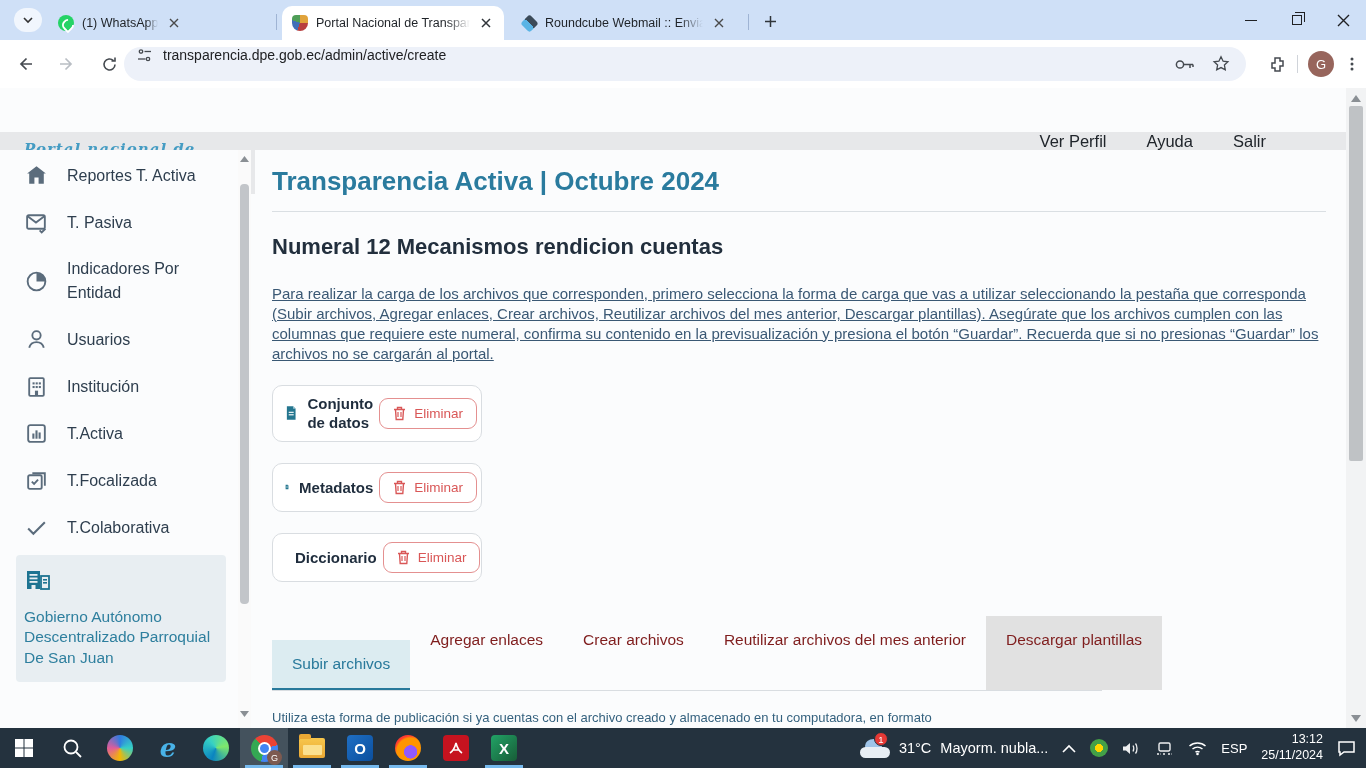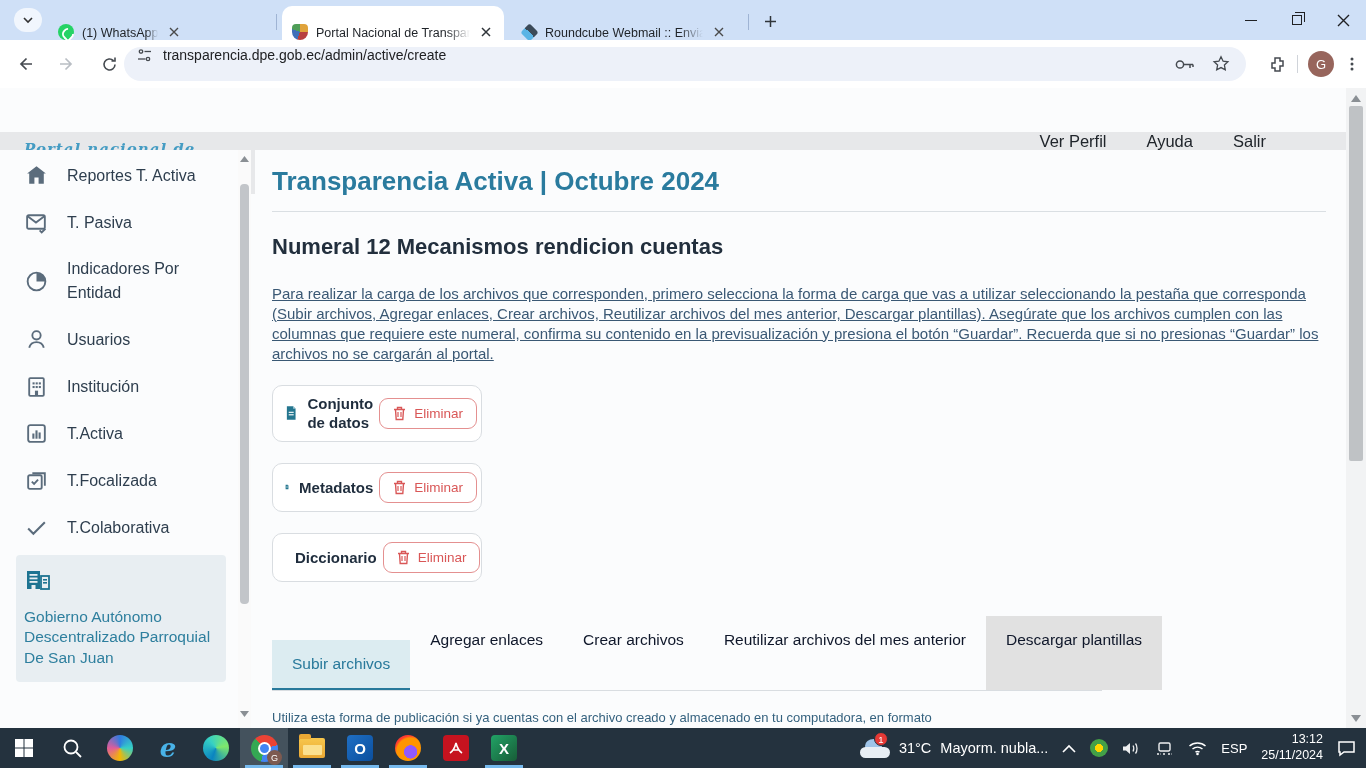--- a/index.html
+++ b/index.html
@@ -1,21 +1,21 @@
 <!DOCTYPE html>
 <html><head>
 <meta charset="utf-8">
 <style>
   * { margin:0; padding:0; box-sizing:border-box; }
   html,body { width:1366px; height:768px; overflow:hidden; font-family:"Liberation Sans", sans-serif; background:#fff; }
 
   
   .titlebar { position:absolute; top:0; left:0; width:1366px; height:40px; background:#cfe0f7; }
   .tab-search { position:absolute; left:14px; top:8px; width:28px; height:24px; border-radius:12px; background:#f1f6fd; display:flex; align-items:center; justify-content:center; }
-  .btab { position:absolute; top:6px; height:34px; display:flex; align-items:flex-end; padding:0 10px; gap:8px; font-size:12.5px; color:#1f2328; }
+  .btab { position:absolute; top:6px; height:34px; display:flex; align-items:center; padding:0 10px; gap:8px; font-size:12.5px; color:#1f2328; }
   .btab.inactive { border-radius:8px; }
   .btab.active { background:#fff; border-radius:10px 10px 0 0; }
   .btab .title { white-space:nowrap; overflow:hidden; max-width:158px; -webkit-mask-image:linear-gradient(90deg,#000 85%,transparent); mask-image:linear-gradient(90deg,#000 85%,transparent); }
   .tab-close { width:16px; height:16px; display:flex; align-items:center; justify-content:center; border-radius:50%; flex:0 0 auto; }
   .tab-divider { position:absolute; top:14px; width:1px; height:16px; background:#9fb4d4; }
   .favicon { width:16px; height:16px; flex:0 0 auto; border-radius:50%; position:relative; }
   .fav-whatsapp { background:#25d366; }
   .fav-whatsapp::after { content:""; position:absolute; left:4px; top:4px; width:8px; height:8px; border:2px solid #fff; border-radius:50% 50% 50% 0; border-right-color:transparent; transform:rotate(-45deg); }
   .fav-portal { background:conic-gradient(#e0a33b 0 90deg,#b83f3f 90deg 200deg,#3f6fb8 200deg 290deg,#4f9e58 290deg 360deg); border-radius:4px 4px 8px 8px; }
   .fav-roundcube { background:linear-gradient(180deg,#3b4a58 50%,#5ab4e5 50%); border-radius:3px; transform:rotate(45deg); width:13px; height:13px; margin:1px; }
@@ -56,21 +56,21 @@
 
   .main { position:absolute; top:62px; left:255px; width:1091px; height:578px; background:#fbfcfd; padding:16px 20px 0 17px; }
   .main h1 { color:#2a7b9e; font-size:26px; font-weight:bold; padding-bottom:14px; border-bottom:1px solid #dadfe3; }
   .main h2 { color:#222f3d; font-size:22px; font-weight:bold; margin-top:22px; }
   .main .desc { color:#3a5874; font-size:15px; line-height:1.33; margin-top:24px;text-decoration:underline; }
   .file-card { width:210px; border:1px solid #d9dde1; border-radius:10px; background:#fff; display:flex; align-items:center; gap:10px; padding:8px 4px 8px 12px; margin-top:21px; }
   .file-card .fname { font-size:15px; font-weight:bold; color:#1f2d3d; line-height:1.3; }
   .del-btn { border:1px solid #e49090; background:#fff; border-radius:9px; color:#d95757; font-size:13.5px; display:flex; align-items:center; gap:8px; padding:7px 13px; margin-left:-4px; flex:0 0 auto; cursor:pointer; font-family:"Liberation Sans",sans-serif; }
 
   .tabs { display:flex; margin-top:34px; border-bottom:1px solid #d9dde1; width:830px; }
-  .tabi { padding:15px 20px; font-size:15.5px; color:#0f172a; white-space:nowrap; cursor:pointer; }
+  .tabi { padding:15px 20px; font-size:15.5px; color:#7f1d1d; white-space:nowrap; cursor:pointer; }
   .tabi.active { background:#dcecf1; color:#28799b; border-bottom:2px solid #28799b;margin-top:24px; }
   .tabi.gray { background:#e1e1e1; }
   .tab-hint { color:#34617e; font-size:13px; line-height:1.45; margin-top:18px; width:690px; }
 
   .page-scroll { position:absolute; top:0; right:0; width:20px; height:640px; background:#f2f3f4; }
   .page-scroll .arrow { position:absolute; left:0; width:20px; height:16px; display:flex; align-items:center; justify-content:center; }
   .page-thumb { position:absolute; left:3px; top:18px; width:14px; height:355px; background:#bfc2c5; border-radius:2px; }
 
   
   .taskbar { position:absolute; bottom:0; left:0; width:1366px; height:40px; background:#24323e; display:flex; align-items:center; }

